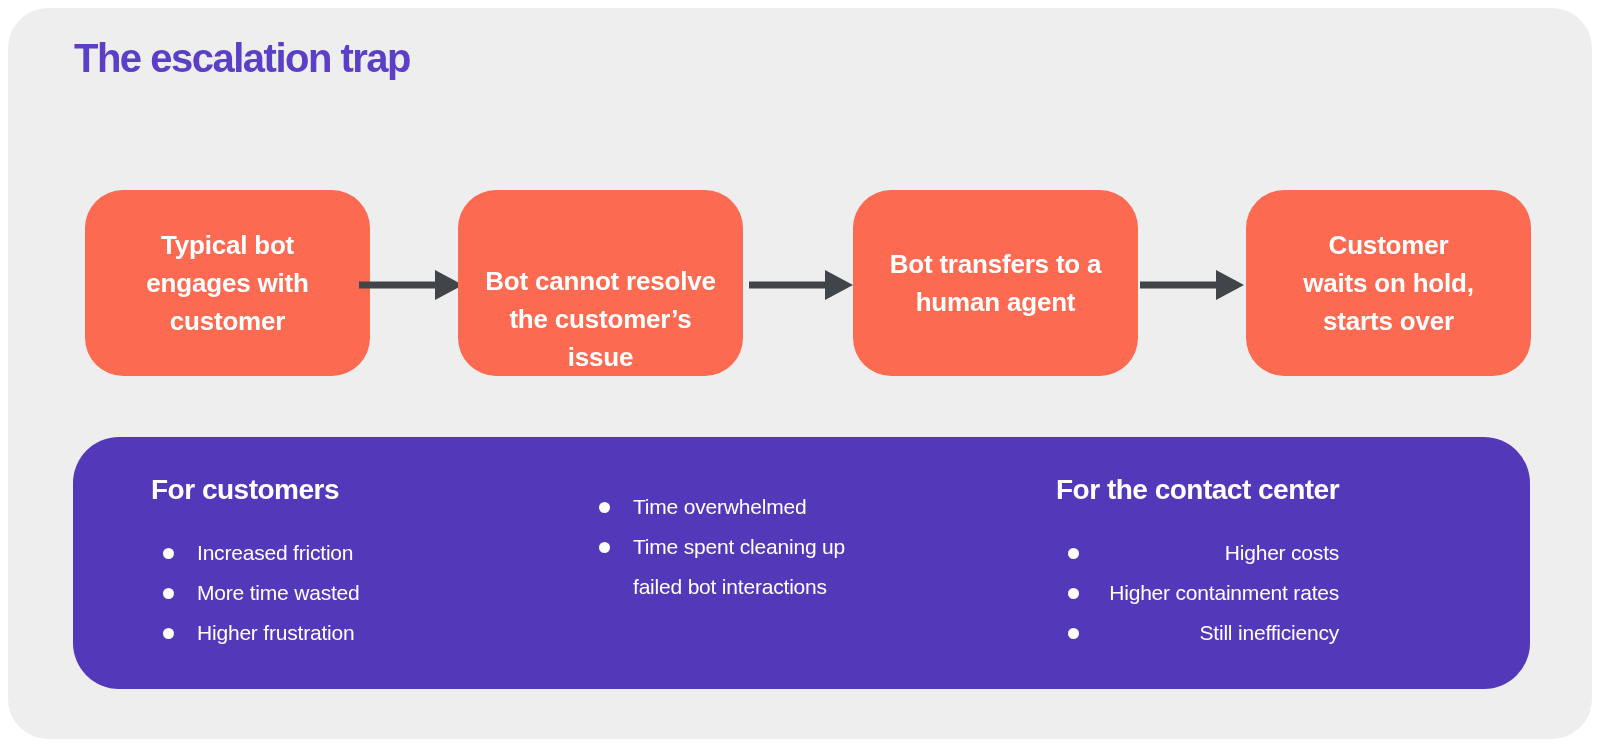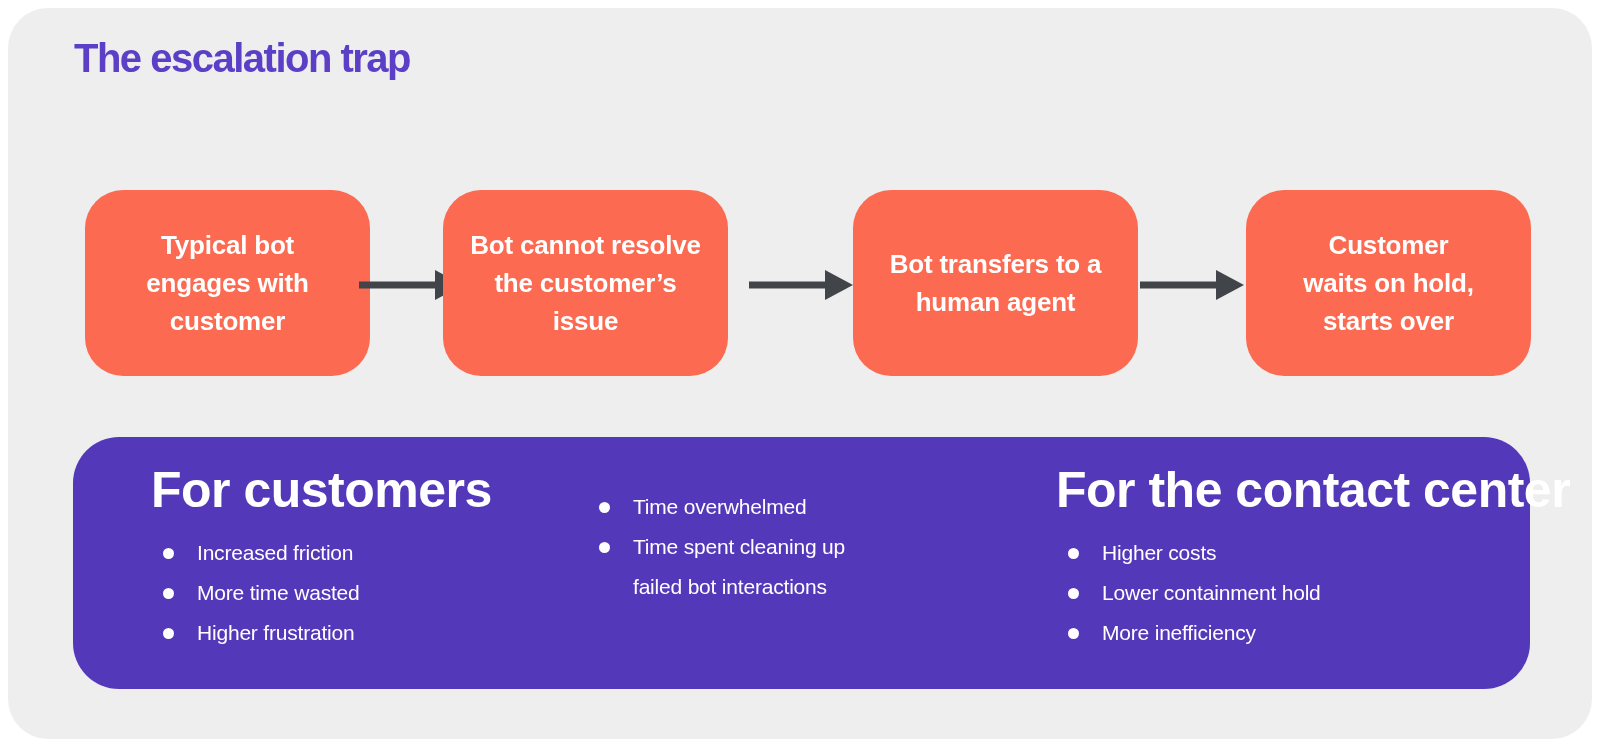--- a/index.html
+++ b/index.html
@@ -55,21 +55,21 @@
   }
   .flow-step .step-label{
     color:var(--step-text);
     font-size:26px;
     font-weight:700;
     line-height:38px;
     white-space:pre-line;
     letter-spacing:-0.2px;
   }
   .step-1{left:73px;margin-left:12px;}
-  .step-2{left:443px;}
+  .step-2{left:458px;align-items:flex-end;}
   .step-3{left:853px;}
   .step-4{left:1246px;}
   .flow-arrow{
     position:absolute;
     top:265px;
     width:104px; height:40px;
   }
   .arrow-1{left:359px;}
   .arrow-2{left:749px;}
   .arrow-3{left:1140px;}
@@ -82,23 +82,23 @@
     background:var(--panel-bg);
     border-radius:46px;
   }
   .impact-col{
     position:absolute;
     top:30px;
     color:var(--panel-text);
   }
   .col-1{left:78px;}
   .col-2{left:514px;}
-  .col-3{left:983px;}
+  .col-3{left:983px;text-align:right;}
   .col-heading{
-    font-size:50px;
+    font-size:28px;
     font-weight:700;
     letter-spacing:-0.5px;
     line-height:46px;
     white-space:nowrap;
   }
   .bullet-list{
     list-style:none;
     margin-top:20px;
     padding-left:12px;
   }
@@ -201,23 +201,23 @@
 
     <div class="impact-col col-3">
       <h2 class="col-heading">For the contact center</h2>
       <ul class="bullet-list">
         <li>
           <span class="bullet-dot"></span>
           <span class="item-text">Higher costs</span>
         </li>
         <li>
           <span class="bullet-dot"></span>
-          <span class="item-text">Lower containment hold</span>
-        </li>
-        <li>
-          <span class="bullet-dot"></span>
-          <span class="item-text">More inefficiency</span>
+          <span class="item-text">Higher containment rates</span>
+        </li>
+        <li>
+          <span class="bullet-dot"></span>
+          <span class="item-text">Still inefficiency</span>
         </li>
       </ul>
     </div>
 
   </div>
 </div>
 
 </body></html>

